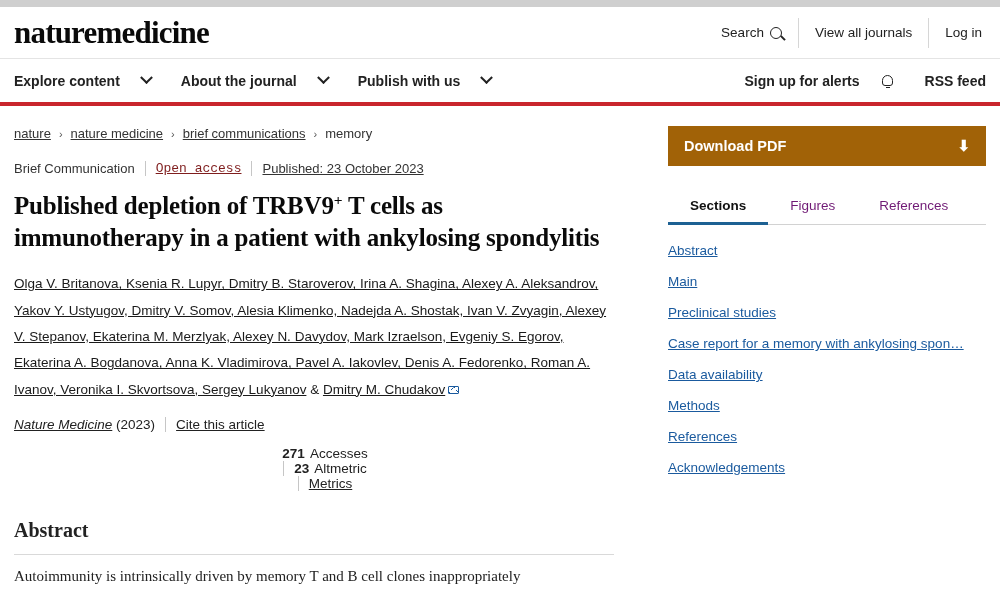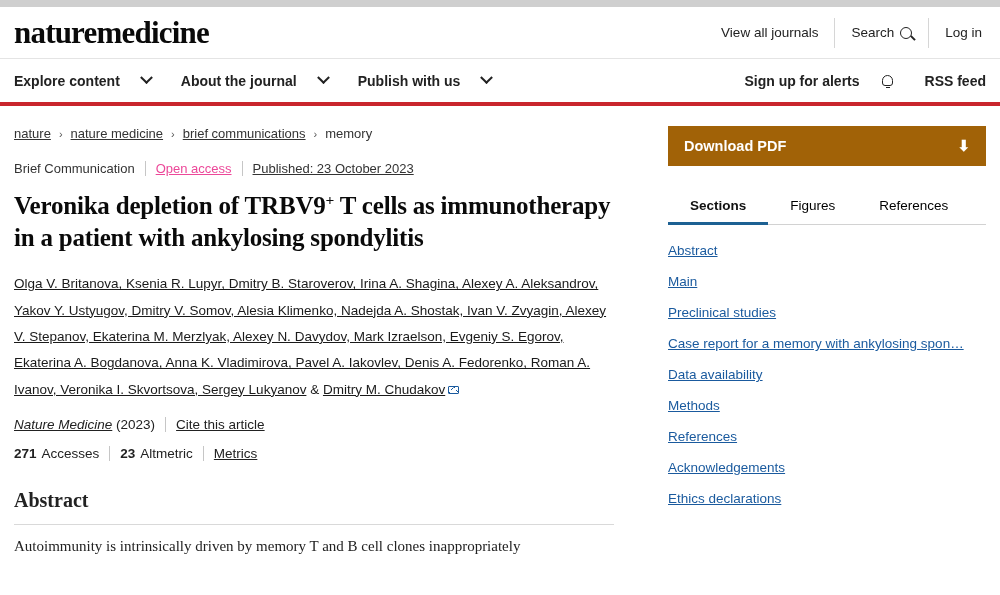--- a/index.html
+++ b/index.html
@@ -114,21 +114,21 @@
   .meta-line {
     font-size: 13px;
     display: flex;
     align-items: center;
     margin-bottom: 14px;
     color: #333;
   }
   .meta-line .seg { padding: 0 10px; }
   .meta-line .seg:first-child { padding-left: 0; }
   .meta-line .seg + .seg { border-left: 1px solid #c6c6c6; }
-  .meta-line .open-access { color: #ec4899; text-decoration: underline; }
+  .meta-line .open-access { color: #7f1d1d; text-decoration: underline; font-family: Liberation Mono, monospace; }
   .meta-line .pubdate { text-decoration: underline; }
 
   h1.title {
     font-family: "Liberation Serif", serif;
     font-size: 25px;
     line-height: 1.26;
     font-weight: bold;
     letter-spacing: -0.2px;
     margin: 0 0 18px 0;
     color: #0a0a0a;
@@ -176,20 +176,21 @@
   .journal-line .seg:first-child { padding-left: 0; }
   .journal-line .seg + .seg { border-left: 1px solid #c6c6c6; }
   .journal-line em { font-style: italic; text-decoration: underline; }
   .journal-line .cite { text-decoration: underline; }
 
   .metrics-line {
     font-size: 13.5px;
     display: flex;
     align-items: center;
     margin-bottom: 28px;
+    flex-direction: column;
   }
   .metrics-line .seg { padding: 0 10px; display:flex; align-items:center; gap:5px;}
   .metrics-line .seg:first-child { padding-left: 0; }
   .metrics-line .seg + .seg { border-left: 1px solid #c6c6c6; }
   .metrics-line b { font-weight: bold; }
   .metrics-line .metrics-link { text-decoration: underline; }
 
   h2.abstract-h {
     font-family: "Liberation Serif", serif;
     font-size: 20px;
@@ -221,21 +222,21 @@
   }
   .dl-btn .dl-arrow { margin-left: auto; font-size: 15px; }
 
   .tabs {
     display: flex;
     border-bottom: 1px solid #d2d2d2;
     font-size: 13.5px;
   }
   .tab {
     padding: 10px 22px 9px 22px;
-    color: #000000;
+    color: #701a75;
   }
   .tab.active {
     font-weight: bold;
     color: #111;
     border-bottom: 3px solid #1d6193;
     margin-bottom: -1px;
   }
   .toc { padding-top: 10px; }
   .toc-item {
     font-size: 13.5px;
@@ -280,25 +281,25 @@
 </style>
 </head>
 <body>
 
 <div class="top-strip"></div>
 
 <div class="masthead">
   <div class="logo">naturemedicine</div>
   <div class="masthead-right">
     <div class="cell">
-      <span>View all journals</span>
-    </div>
-    <div class="cell">
       <span>Search</span>
       <span class="search-glass"></span>
+    </div>
+    <div class="cell">
+      <span>View all journals</span>
     </div>
     <div class="cell">
       <span>Log in</span>
     </div>
   </div>
 </div>
 
 <div class="navbar">
   <div class="nav-item">
     <span>Explore content</span>
@@ -335,21 +336,21 @@
       <span class="bc-sep">›</span>
       <span class="bc-current">memory</span>
     </div>
 
     <div class="meta-line">
       <span class="seg">Brief Communication</span>
       <span class="seg open-access">Open access</span>
       <span class="seg pubdate">Published: 23 October 2023</span>
     </div>
 
-    <h1 class="title"><span>Veronika depletion of TRBV9</span><sup>+</sup><span> T cells as immunotherapy in a patient with ankylosing spondylitis</span></h1>
+    <h1 class="title"><span>Published depletion of TRBV9</span><sup>+</sup><span> T cells as immunotherapy in a patient with ankylosing spondylitis</span></h1>
 
     <div class="authors">
       <a>Olga V. Britanova, Ksenia R. Lupyr, Dmitry B. Staroverov, Irina A. Shagina, Alexey A. Aleksandrov, Yakov Y. Ustyugov, Dmitry V. Somov, Alesia Klimenko, Nadejda A. Shostak, Ivan V. Zvyagin, Alexey V. Stepanov, Ekaterina M. Merzlyak, Alexey N. Davydov, Mark Izraelson, Evgeniy S. Egorov, Ekaterina A. Bogdanova, Anna K. Vladimirova, Pavel A. Iakovlev, Denis A. Fedorenko, Roman A. Ivanov, Veronika I. Skvortsova, Sergey Lukyanov</a>
       <span>&amp;</span>
       <a>Dmitry M. Chudakov</a><span class="env-icon"></span>
     </div>
 
     <div class="journal-line">
       <span class="seg">
         <em>Nature Medicine</em>
@@ -388,16 +389,15 @@
 
     <div class="toc">
       <div class="toc-item">Abstract</div>
       <div class="toc-item">Main</div>
       <div class="toc-item">Preclinical studies</div>
       <div class="toc-item">Case report for a memory with ankylosing spon…</div>
       <div class="toc-item">Data availability</div>
       <div class="toc-item">Methods</div>
       <div class="toc-item">References</div>
       <div class="toc-item">Acknowledgements</div>
-      <div class="toc-item">Ethics declarations</div>
     </div>
   </div>
 </div>
 
 </body></html>

